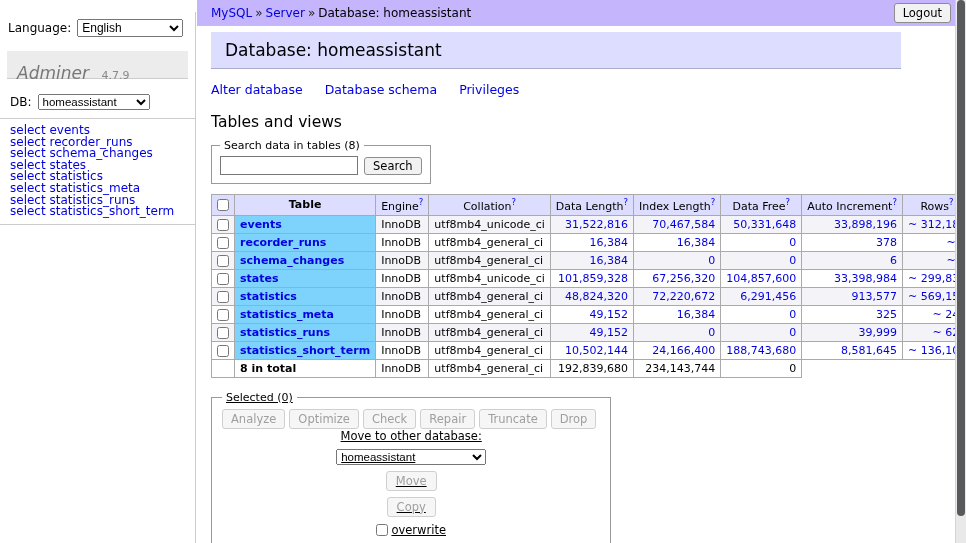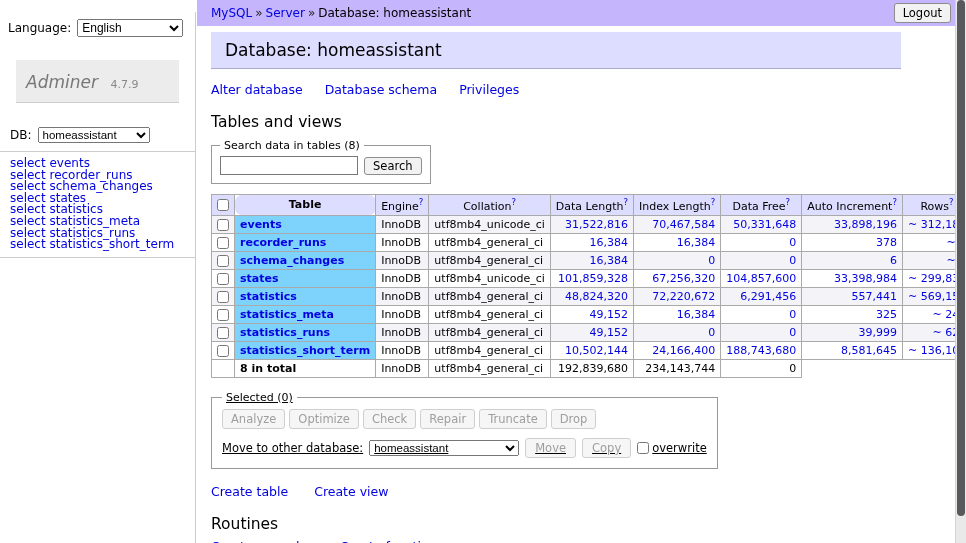--- a/index.html
+++ b/index.html
@@ -7,21 +7,21 @@
   .app{position:relative;width:966px;height:543px;overflow:hidden;}
 
   
   .scrollbar{position:absolute;top:0;right:0;width:10px;height:100%;background:#e9e9e9;border-left:1px solid #d4d4d4;}
   .scrollbar .thumb{position:absolute;top:0;left:1px;width:8px;height:95%;background:#57595c;border-radius:4px;}
 
   
   .sidebar{position:absolute;left:0;top:12px;width:196px;height:100%;border-right:1px solid #ccc;box-sizing:border-box;background:#fff;}
   .lang-row{height:32px;padding:6px 8px;box-sizing:border-box;display:flex;align-items:center;gap:6px;}
   .lang-row select{width:106px;font-size:12px;}
-  h1.logo{margin:16px;height:43px;box-sizing:border-box;padding:6px 10px;background:#ececec;border-bottom:1px solid #ccc;font-weight:normal;}
+  h1.logo{margin:7px;height:28px;box-sizing:border-box;padding:6px 10px;background:#ececec;border-bottom:1px solid #ccc;font-weight:normal;}
   h1.logo .logo-link{font-style:italic;font-size:17px;color:#777;text-decoration:none;cursor:pointer;}
   h1.logo .version{font-size:11px;color:#888;margin-left:5px;}
   .db-row{padding:8px 10px;border-bottom:1px solid #ccc;display:flex;align-items:center;gap:6px;font-size:12px;}
   .db-row select{width:112px;font-size:11.5px;}
   .menu-actions{padding:6px 10px 7px;border-bottom:1px solid #ccc;font-size:11.5px;line-height:13px;}
   .menu-actions a{margin-right:9px;}
   .table-links{padding:6px 10px;border-bottom:1px solid #ccc;font-size:12px;line-height:11.6px;}
   .table-links a{display:block;white-space:nowrap;}
 
   a{color:#0000e0;text-decoration:none;cursor:pointer;}
@@ -42,36 +42,36 @@
 
   fieldset{display:inline-block;border:1px solid #999;margin:2px 0 0;padding:4px 8px 8px;}
   legend{font-size:11px;padding:0 4px;}
   .search-box input{width:138px;height:19px;box-sizing:border-box;font-size:11.5px;border:1px solid #777;padding:1px 4px;margin-right:6px;font-family:inherit;}
   .search-box .btn{padding:1px 8px;}
 
   
   table.db{border-collapse:collapse;margin-top:10px;font-size:11px;}
   table.db td,table.db th{border:1px solid #aaa;padding:2px 5px;height:13px;white-space:nowrap;}
   table.db thead td,table.db thead th{background:#ddddff;text-align:center;font-weight:normal;}
-  table.db thead th.name-col{font-weight:bold;border-radius:7px;}
+  table.db thead th.name-col{font-weight:bold;}
   table.db sup{font-size:8.5px;color:#0000e0;cursor:pointer;}
   table.db tbody th{background:#7dd3fc;text-align:left;}
   table.db tbody th a{font-weight:bold;}
   table.db tbody tr:nth-child(odd) td{background:#f4f4f8;}
   td.c-num{text-align:right;}
   td.c-check,table.db thead td.c-check{text-align:center;padding:1px 3px;}
   input[type=checkbox]{width:12px;height:12px;margin:0;vertical-align:middle;}
   tr.total td{font-size:11px;}
   tr.total .t-name{font-weight:bold;}
   tr.total .c-num{text-align:right;}
 
   
   .selected-box{margin-top:13px;padding:5px 10px 10px;text-decoration:underline;}
   .sel-buttons .btn{margin-right:4px;padding:2px 8px;}
-  .move-row{margin-top:9px;display:flex;align-items:center;gap:6px;font-size:11.5px;}
+  .move-row{display:flex;align-items:center;gap:6px;font-size:11.5px;flex-direction:column;}
   .move-row select{width:150px;font-size:11.5px;}
   .move-row label{display:flex;align-items:center;gap:3px;cursor:pointer;}
 
   .create-links{margin:15px 0 0;font-size:12.5px;}
   .create-links a{margin-right:26px;}
   .routine-links{margin:4px 0 0;font-size:12.5px;}
   .routine-links a{margin-right:20px;}
 </style>
 </head>
 <body>
@@ -188,21 +188,21 @@
 
   </tr>
             <tr>
     <td class="c-check"><input type="checkbox" style=""></td>
     <th><a>statistics</a></th>
     <td>InnoDB</td>
     <td>utf8mb4_general_ci</td>
     <td class="c-num"><a>48,824,320</a></td>
     <td class="c-num"><a>72,220,672</a></td>
     <td class="c-num"><a>6,291,456</a></td>
-    <td class="c-num"><a>557,441</a></td>
+    <td class="c-num"><a>913,577</a></td>
     <td class="c-num"><a>~ 569,159</a></td>
 
   </tr>
             <tr>
     <td class="c-check"><input type="checkbox" style=""></td>
     <th><a>statistics_meta</a></th>
     <td>InnoDB</td>
     <td>utf8mb4_general_ci</td>
     <td class="c-num"><a>49,152</a></td>
     <td class="c-num"><a>16,384</a></td>

